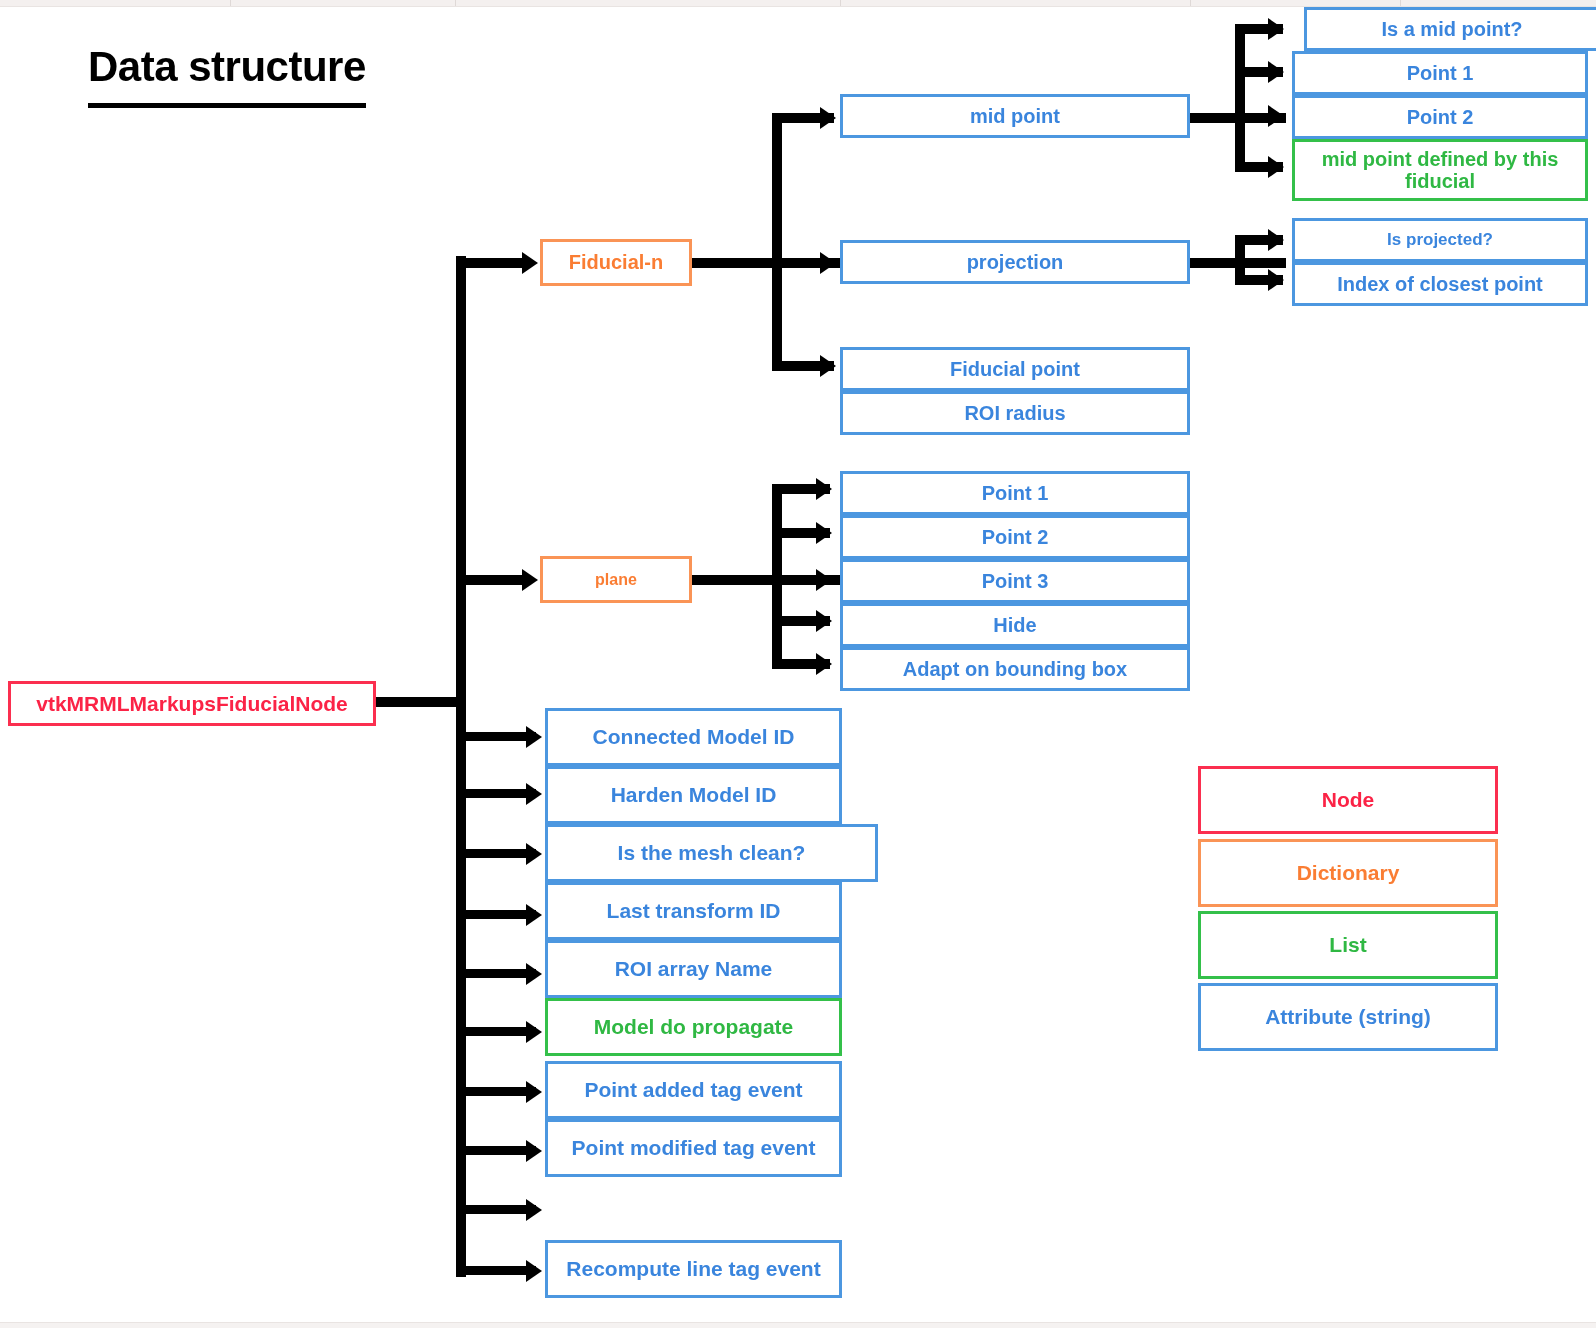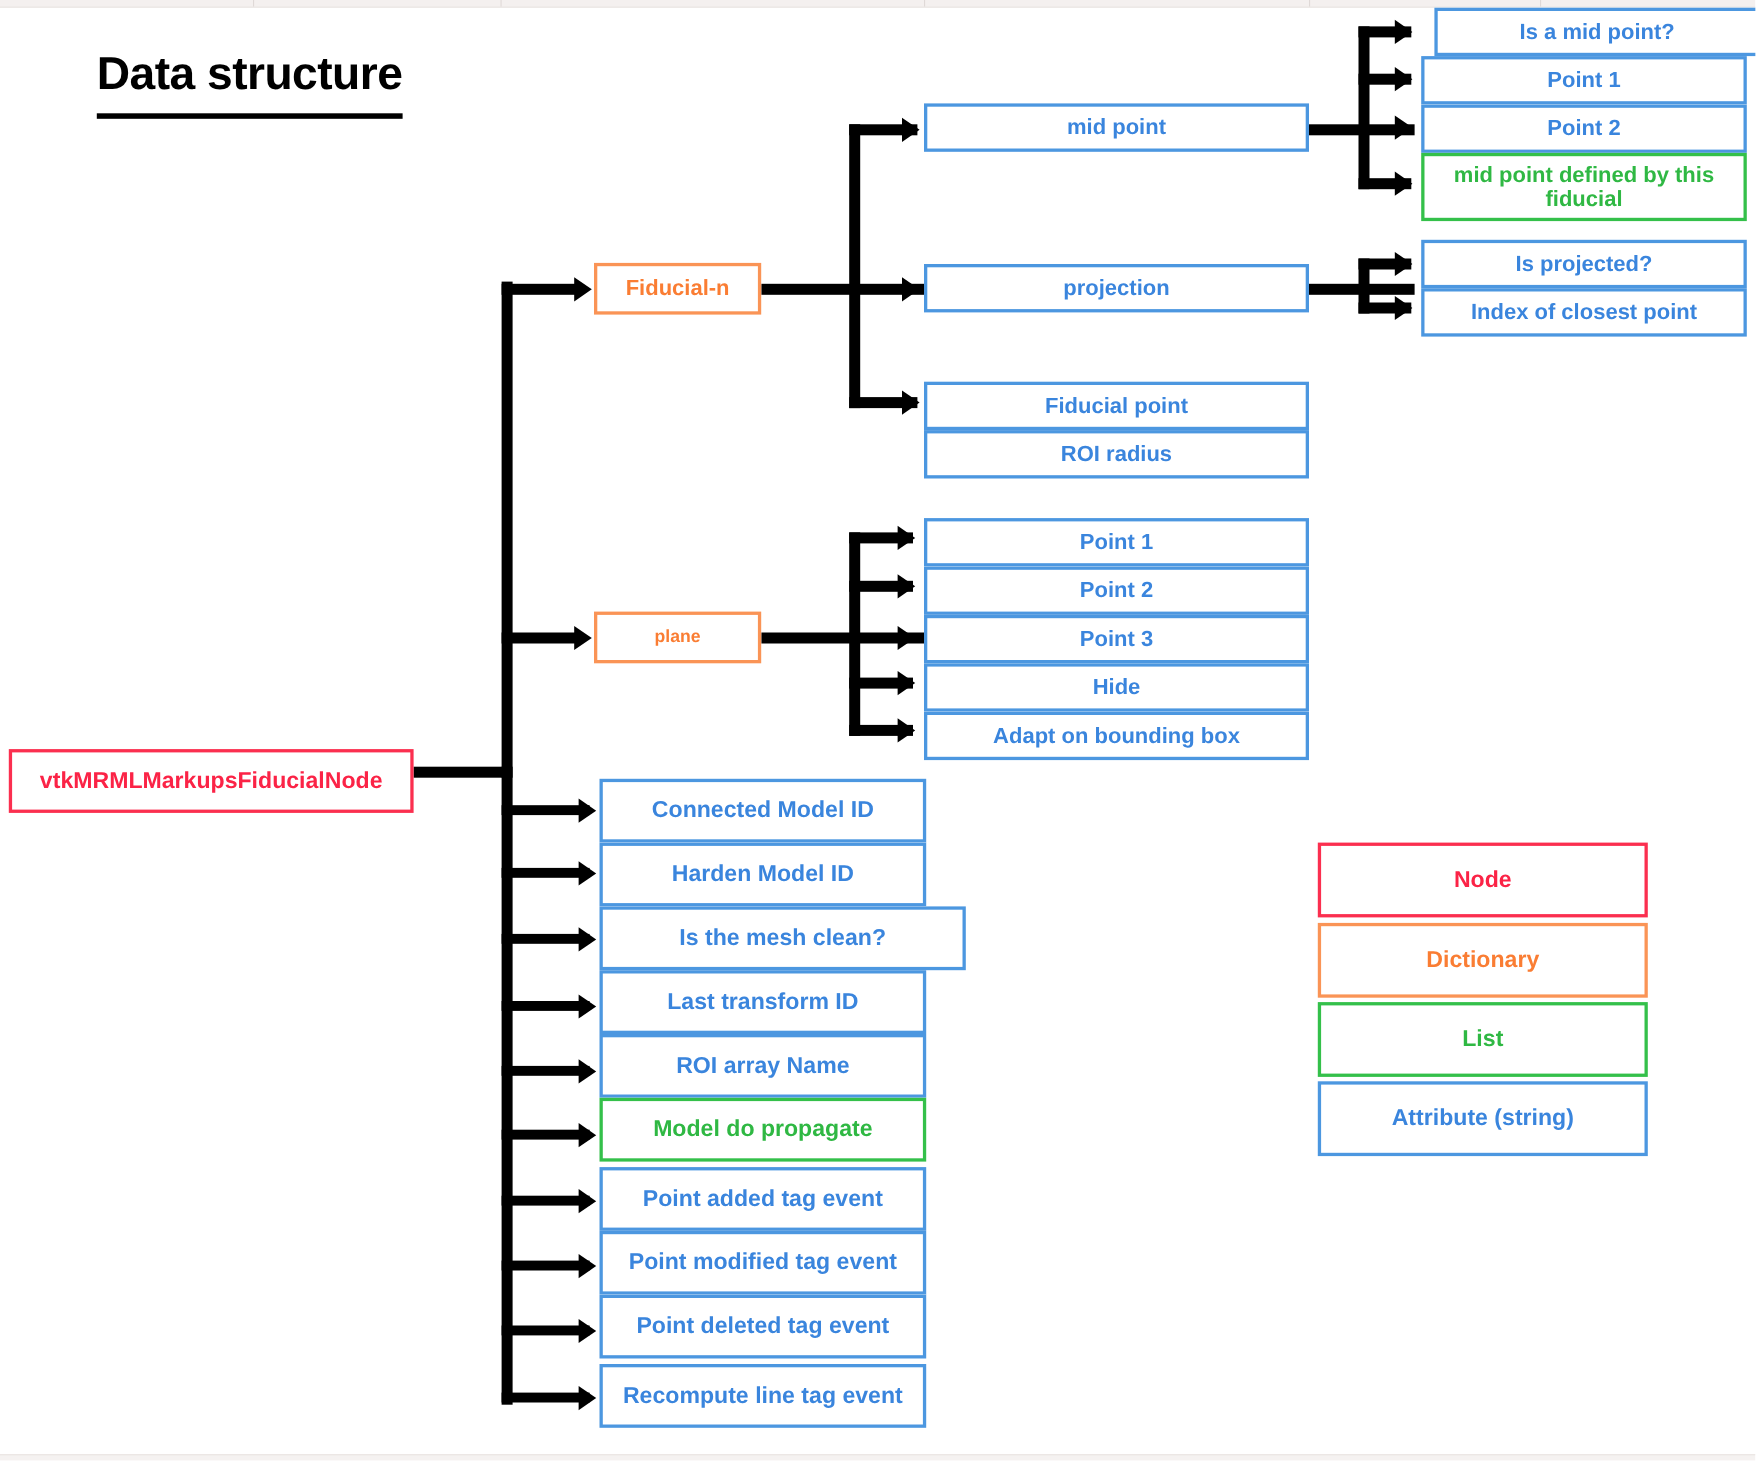--- a/index.html
+++ b/index.html
@@ -160,53 +160,52 @@
   <div class="arrow" style="left:526px; top:1021px;"></div>
   <div class="line" style="left:456px;  top:1087px; width:80px;  height:9px;"></div>
   <div class="arrow" style="left:526px; top:1081px;"></div>
   <div class="line" style="left:456px;  top:1146px; width:80px;  height:9px;"></div>
   <div class="arrow" style="left:526px; top:1140px;"></div>
   <div class="line" style="left:456px;  top:1205px; width:80px;  height:9px;"></div>
   <div class="arrow" style="left:526px; top:1199px;"></div>
   <div class="line" style="left:456px;  top:1266px; width:80px;  height:9px;"></div>
   <div class="arrow" style="left:526px; top:1260px;"></div>
 
-  <div class="box red" style="left:8px; top:681px; width:368px; height:58px; font-size:21px;">vtkMRMLMarkupsFiducialNode</div>
+  <div class="box red" style="left:8px; top:681px; width:368px; height:45px; font-size:21px;">vtkMRMLMarkupsFiducialNode</div>
 
   <div class="box orange" style="left:540px; top:239px; width:152px; height:47px; font-size:20px;">Fiducial-n</div>
   <div class="box orange" style="left:540px; top:556px; width:152px; height:47px; font-size:16px;">plane</div>
 
   <div class="box blue" style="left:840px; top:94px; width:350px; height:44px; font-size:20px;">mid point</div>
   <div class="box blue" style="left:840px; top:240px; width:350px; height:44px; font-size:20px;">projection</div>
   <div class="box blue" style="left:840px; top:347px; width:350px; height:44px; font-size:20px;">Fiducial point</div>
   <div class="box blue" style="left:840px; top:391px; width:350px; height:44px; font-size:20px;">ROI radius</div>
 
   <div class="box blue" style="left:1292px; top:7px; width:296px; height:44px; font-size:20px;margin-left:12px;">Is a mid point?</div>
   <div class="box blue" style="left:1292px; top:51px; width:296px; height:44px; font-size:20px;">Point 1</div>
   <div class="box blue" style="left:1292px; top:95px; width:296px; height:44px; font-size:20px;">Point 2</div>
   <div class="box green" style="left:1292px; top:139px; width:296px; height:62px; font-size:20px; padding:0 16px;">mid point defined by this fiducial</div>
 
-  <div class="box blue" style="left:1292px; top:218px; width:296px; height:44px; font-size:20px;">Is projected?</div>
+  <div class="box blue" style="left:1292px; top:218px; width:296px; height:44px; font-size:17px;">Is projected?</div>
   <div class="box blue" style="left:1292px; top:262px; width:296px; height:44px; font-size:20px;">Index of closest point</div>
 
   <div class="box blue" style="left:840px; top:471px; width:350px; height:44px; font-size:20px;">Point 1</div>
   <div class="box blue" style="left:840px; top:515px; width:350px; height:44px; font-size:20px;">Point 2</div>
   <div class="box blue" style="left:840px; top:559px; width:350px; height:44px; font-size:20px;">Point 3</div>
   <div class="box blue" style="left:840px; top:603px; width:350px; height:44px; font-size:20px;">Hide</div>
   <div class="box blue" style="left:840px; top:647px; width:350px; height:44px; font-size:20px;">Adapt on bounding box</div>
 
   <div class="box blue" style="left:545px; top:708px; width:297px; height:58px; font-size:21px;">Connected Model ID</div>
   <div class="box blue" style="left:545px; top:766px; width:297px; height:58px; font-size:21px;">Harden Model ID</div>
   <div class="box blue" style="left:545px; top:824px; width:333px; height:58px; font-size:21px;">Is the mesh clean?</div>
   <div class="box blue" style="left:545px; top:882px; width:297px; height:58px; font-size:21px;">Last transform ID</div>
   <div class="box blue" style="left:545px; top:940px; width:297px; height:58px; font-size:21px;">ROI array Name</div>
   <div class="box green" style="left:545px; top:998px; width:297px; height:58px; font-size:21px;">Model do propagate</div>
   <div class="box blue" style="left:545px; top:1061px; width:297px; height:58px; font-size:21px;">Point added tag event</div>
   <div class="box blue" style="left:545px; top:1119px; width:297px; height:58px; font-size:21px;">Point modified tag event</div>
-  <div class="box blue" style="left:545px; top:1177px; width:297px; height:58px; font-size:21px;">Point deleted tag event</div>
   <div class="box blue" style="left:545px; top:1240px; width:297px; height:58px; font-size:21px;">Recompute line tag event</div>
 
   <div class="box red" style="left:1198px; top:766px; width:300px; height:68px; font-size:21px;">Node</div>
   <div class="box orange" style="left:1198px; top:839px; width:300px; height:68px; font-size:21px;">Dictionary</div>
   <div class="box green" style="left:1198px; top:911px; width:300px; height:68px; font-size:21px;">List</div>
   <div class="box blue" style="left:1198px; top:983px; width:300px; height:68px; font-size:21px;">Attribute (string)</div>
 
 </div>
 
 </body></html>

